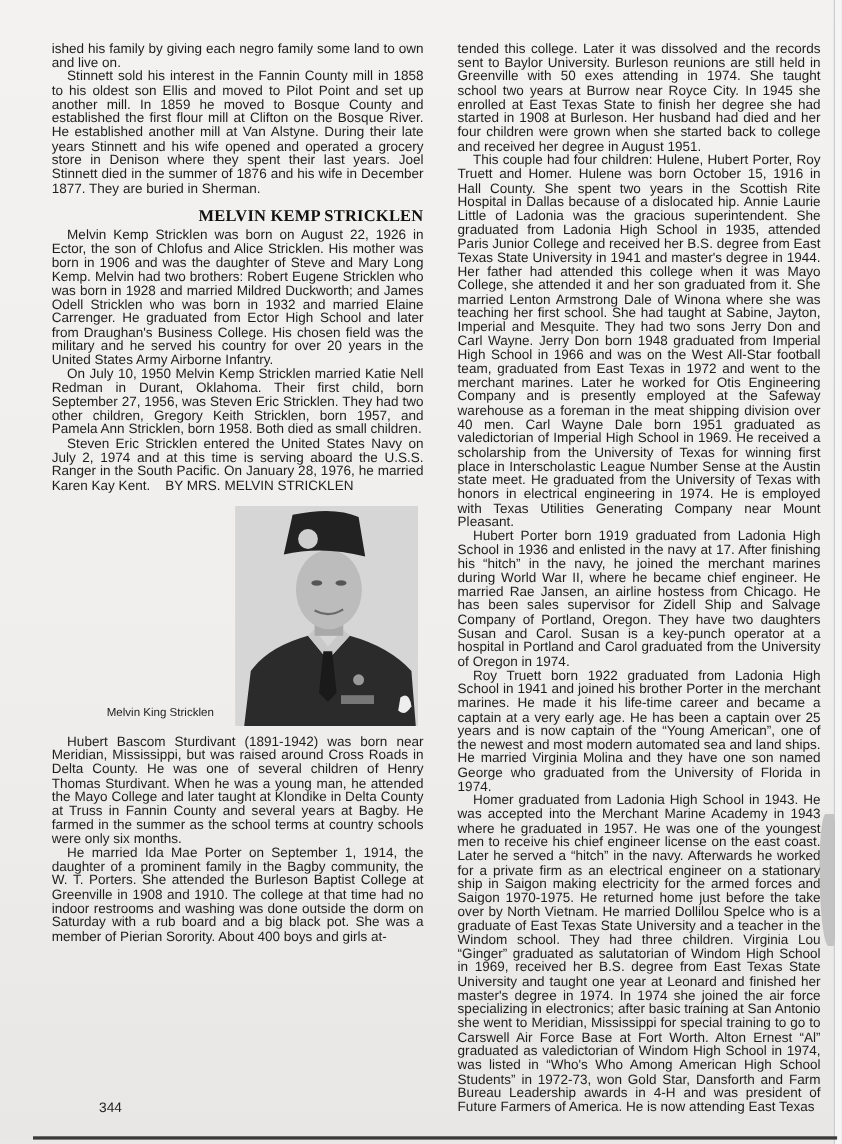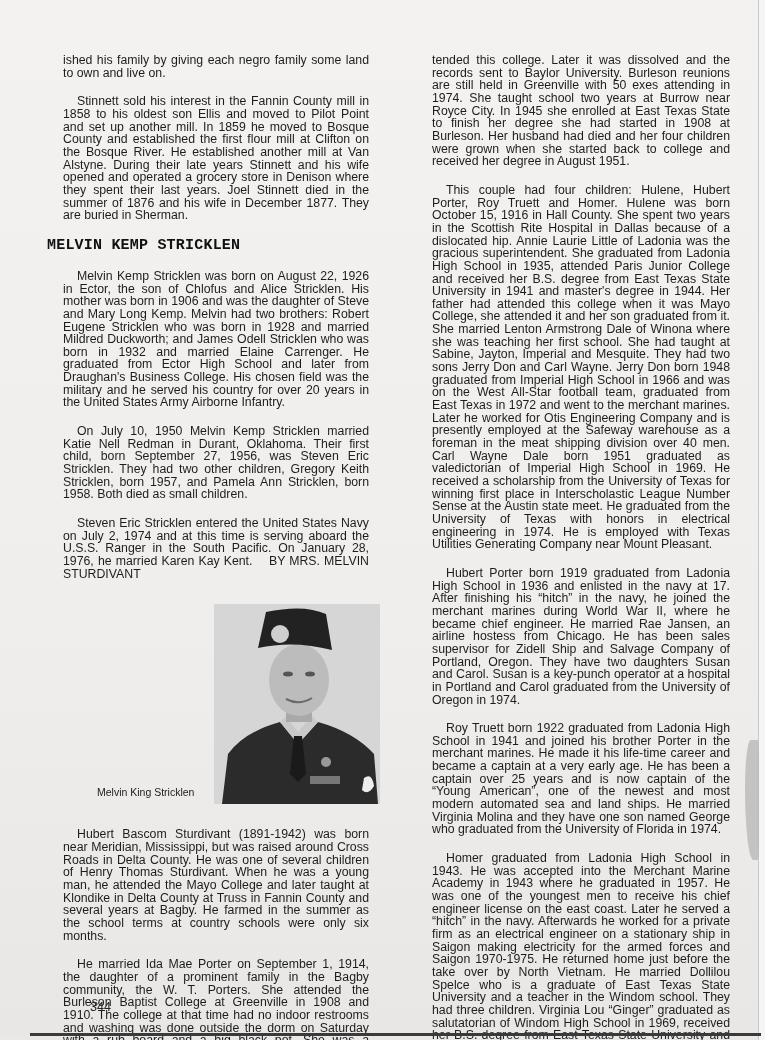--- a/index.html
+++ b/index.html
@@ -26,26 +26,26 @@
     position: absolute; left: 30px; right: 4px; top: 1033px; height: 3px;
     background: #3a3a3a;
   }
   .col {
     position: absolute; top: 38px;
     font-size: 12.3px; line-height: 12.65px;
     text-align: justify;
   }
   .col-left { left: 47px; width: 338px; }
   .col-right { left: 416px; width: 330px; }
-  .col p { margin: 16px; text-indent: 14px; }
+  .col p { margin: 0; text-indent: 14px; }
   .col p.cont { text-indent: 0; }
   .byline { white-space: pre; }
   h2.section-title {
-    margin: 12px 0 2px 0; text-align: left;
-    font-family: Liberation Mono, monospace;
+    margin: 12px 0 2px 0; text-align: right;
+    font-family: Liberation Serif, serif;
     font-size: 15px; font-weight: bold; letter-spacing: 0.2px;
     line-height: 16px; color: #111;
   }
   .photo-block { position: relative; height: 216px; margin-top: 4px; }
   .photo {
     position: absolute; left: 167px; top: 8px; width: 166px; height: 200px;
     background: linear-gradient(90deg, #cfcfcf 0%, #dcdcdc 40%, #d3d3d3 100%);
     overflow: hidden;
   }
   .photo svg { display: block; }
@@ -63,21 +63,21 @@
 
 <div class="page">
 
   <div class="col col-left">
     <p class="cont">ished his family by giving each negro family some land to own and live on.</p>
     <p>Stinnett sold his interest in the Fannin County mill in 1858 to his oldest son Ellis and moved to Pilot Point and set up another mill. In 1859 he moved to Bosque County and established the first flour mill at Clifton on the Bosque River. He established another mill at Van Alstyne. During their late years Stinnett and his wife opened and operated a grocery store in Denison where they spent their last years. Joel Stinnett died in the summer of 1876 and his wife in December 1877. They are buried in Sherman.</p>
 
     <h2 class="section-title">MELVIN KEMP STRICKLEN</h2>
     <p>Melvin Kemp Stricklen was born on August 22, 1926 in Ector, the son of Chlofus and Alice Stricklen. His mother was born in 1906 and was the daughter of Steve and Mary Long Kemp. Melvin had two brothers: Robert Eugene Stricklen who was born in 1928 and married Mildred Duckworth; and James Odell Stricklen who was born in 1932 and married Elaine Carrenger. He graduated from Ector High School and later from Draughan's Business College. His chosen field was the military and he served his country for over 20 years in the United States Army Airborne Infantry.</p>
     <p>On July 10, 1950 Melvin Kemp Stricklen married Katie Nell Redman in Durant, Oklahoma. Their first child, born September 27, 1956, was Steven Eric Stricklen. They had two other children, Gregory Keith Stricklen, born 1957, and Pamela Ann Stricklen, born 1958. Both died as small children.</p>
-    <p><span>Steven Eric Stricklen entered the United States Navy on July 2, 1974 and at this time is serving aboard the U.S.S. Ranger in the South Pacific. On January 28, 1976, he married Karen Kay Kent.</span><span class="byline">    </span><span>BY MRS. MELVIN STURDIVANT</span></p>
+    <p><span>Steven Eric Stricklen entered the United States Navy on July 2, 1974 and at this time is serving aboard the U.S.S. Ranger in the South Pacific. On January 28, 1976, he married Karen Kay Kent.</span><span class="byline">    </span><span>BY MRS. MELVIN STRICKLEN</span></p>
 
     <div class="photo-block">
       <div class="photo">
         <svg width="166" height="200" viewBox="0 0 166 200">
           <rect width="166" height="200" fill="#d6d6d6"></rect>
 
           <path d="M8 200 L14 150 Q30 128 66 118 L84 140 L104 118 Q140 128 160 150 L164 200 Z" fill="#2b2b2b"></path>
 
           <path d="M66 118 L84 140 L104 118 L98 112 L84 128 L72 112 Z" fill="#c9c9c9"></path>
           <path d="M80 132 L88 132 L92 170 L84 178 L76 170 Z" fill="#1a1a1a"></path>

